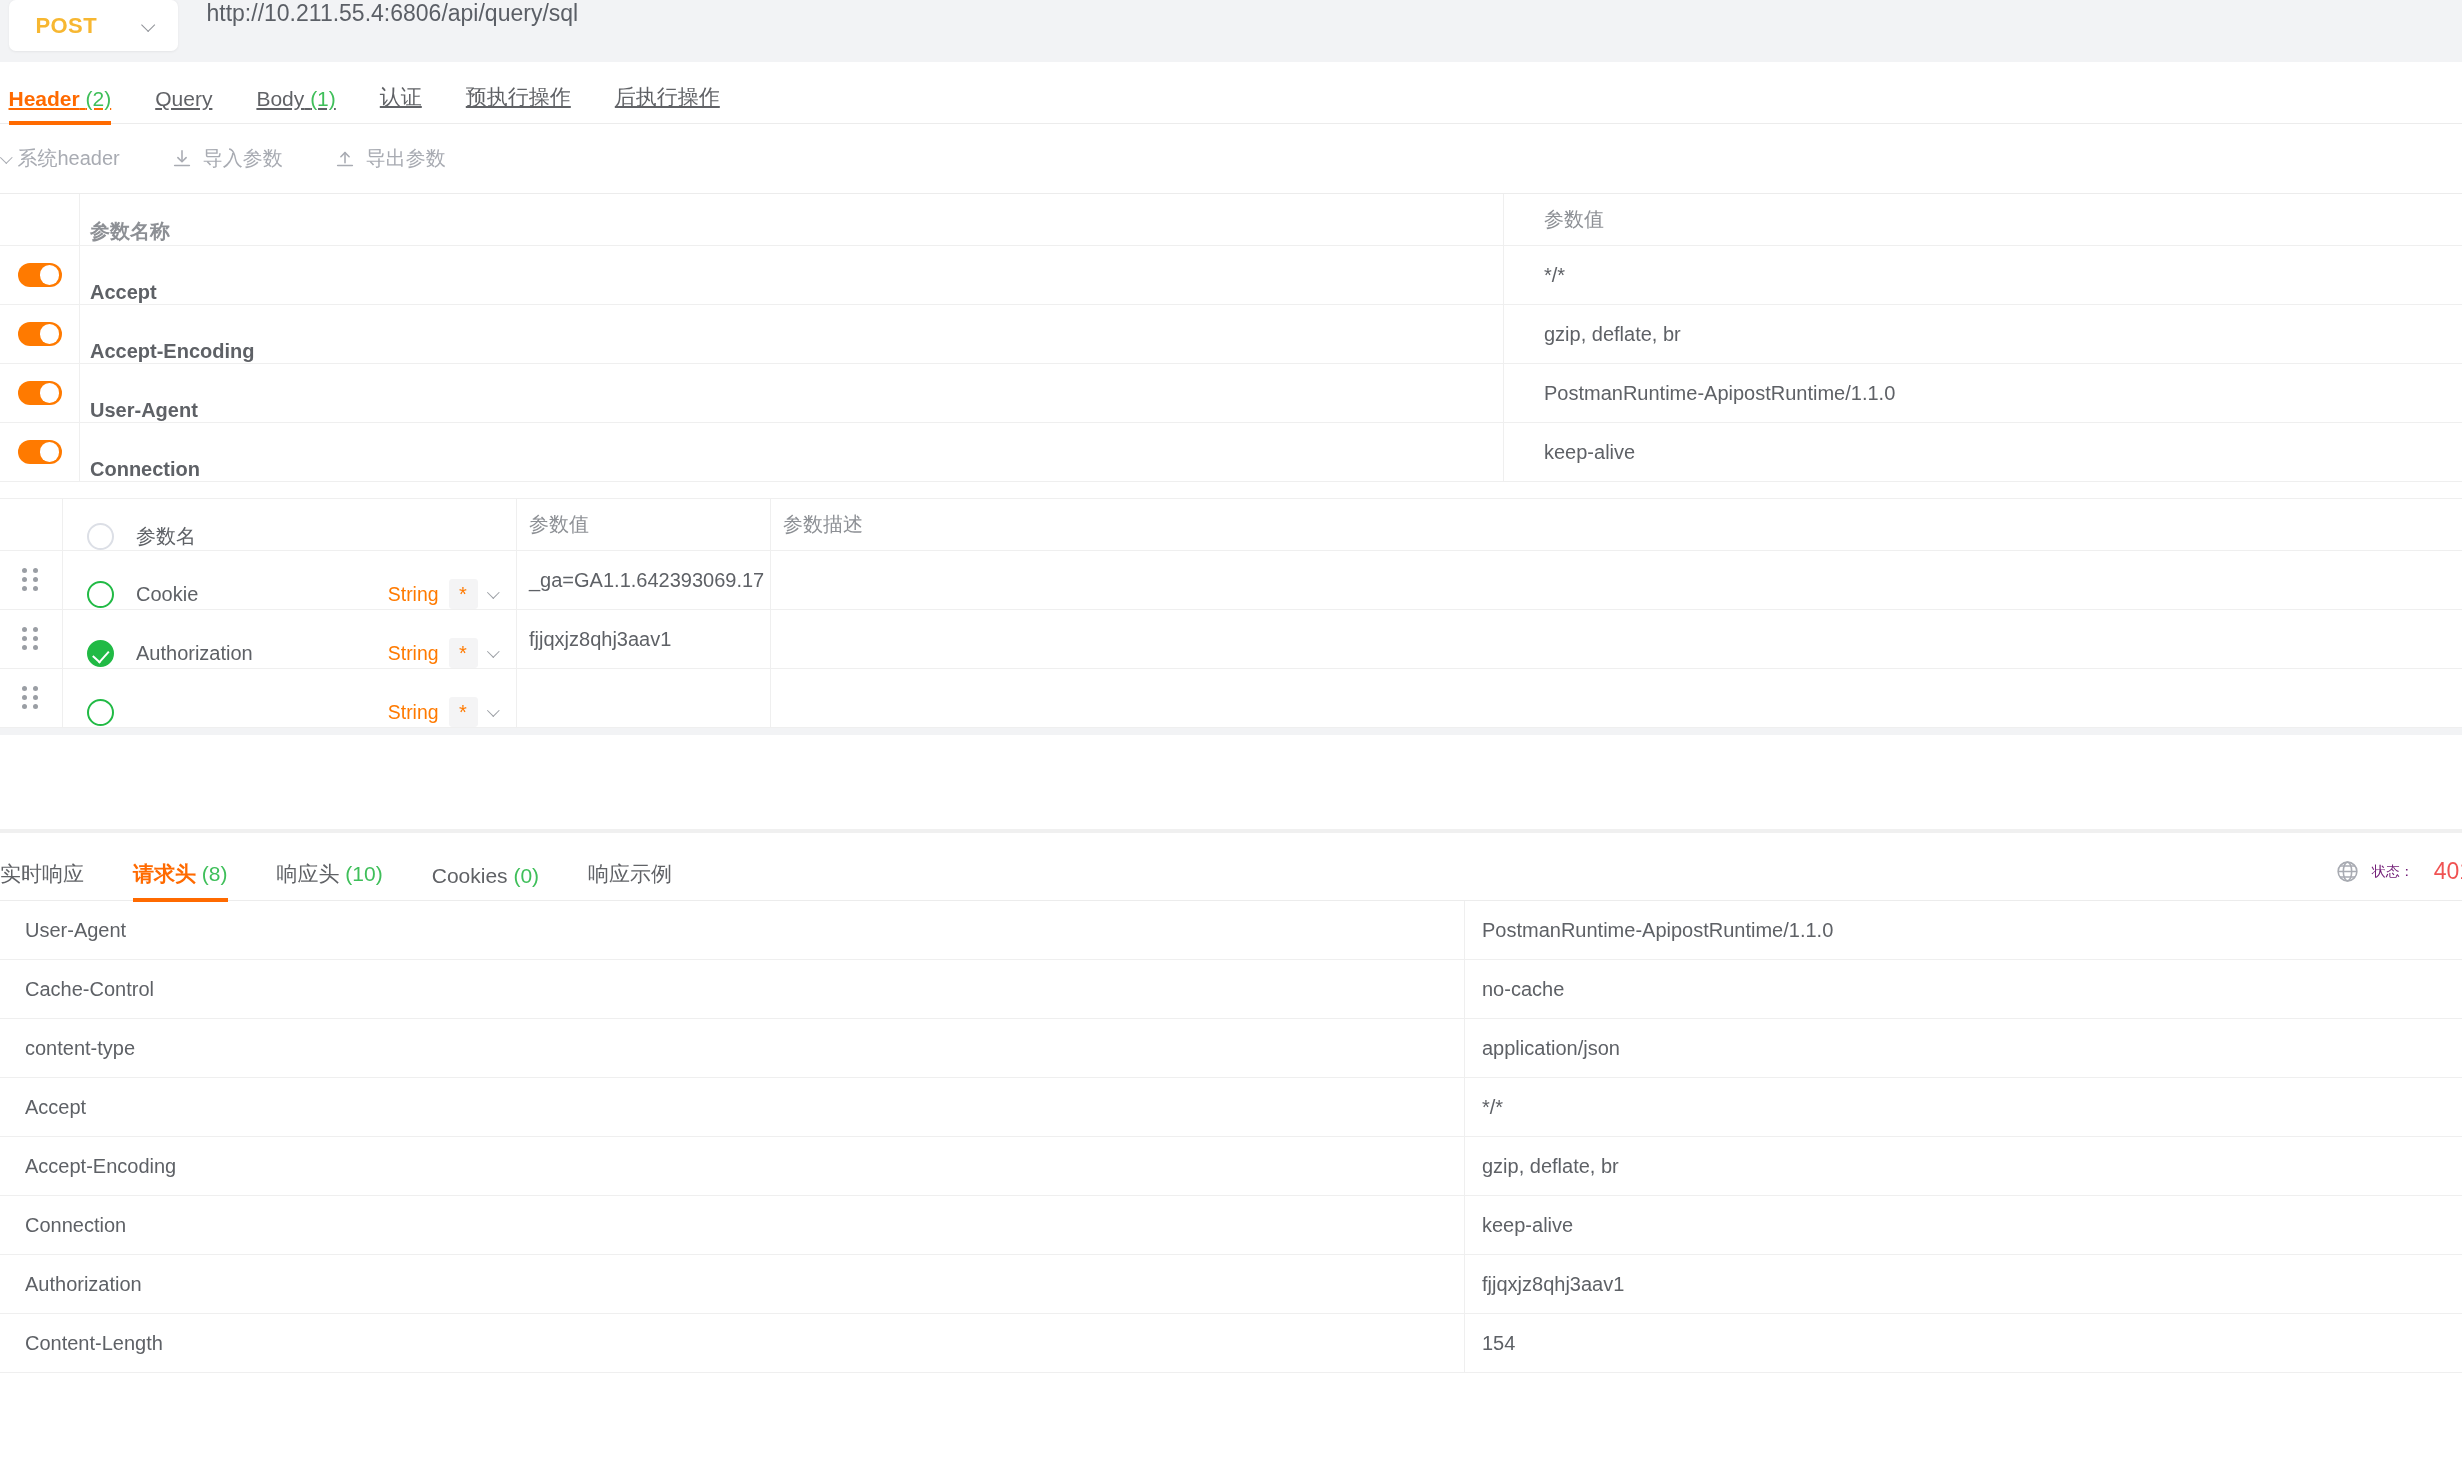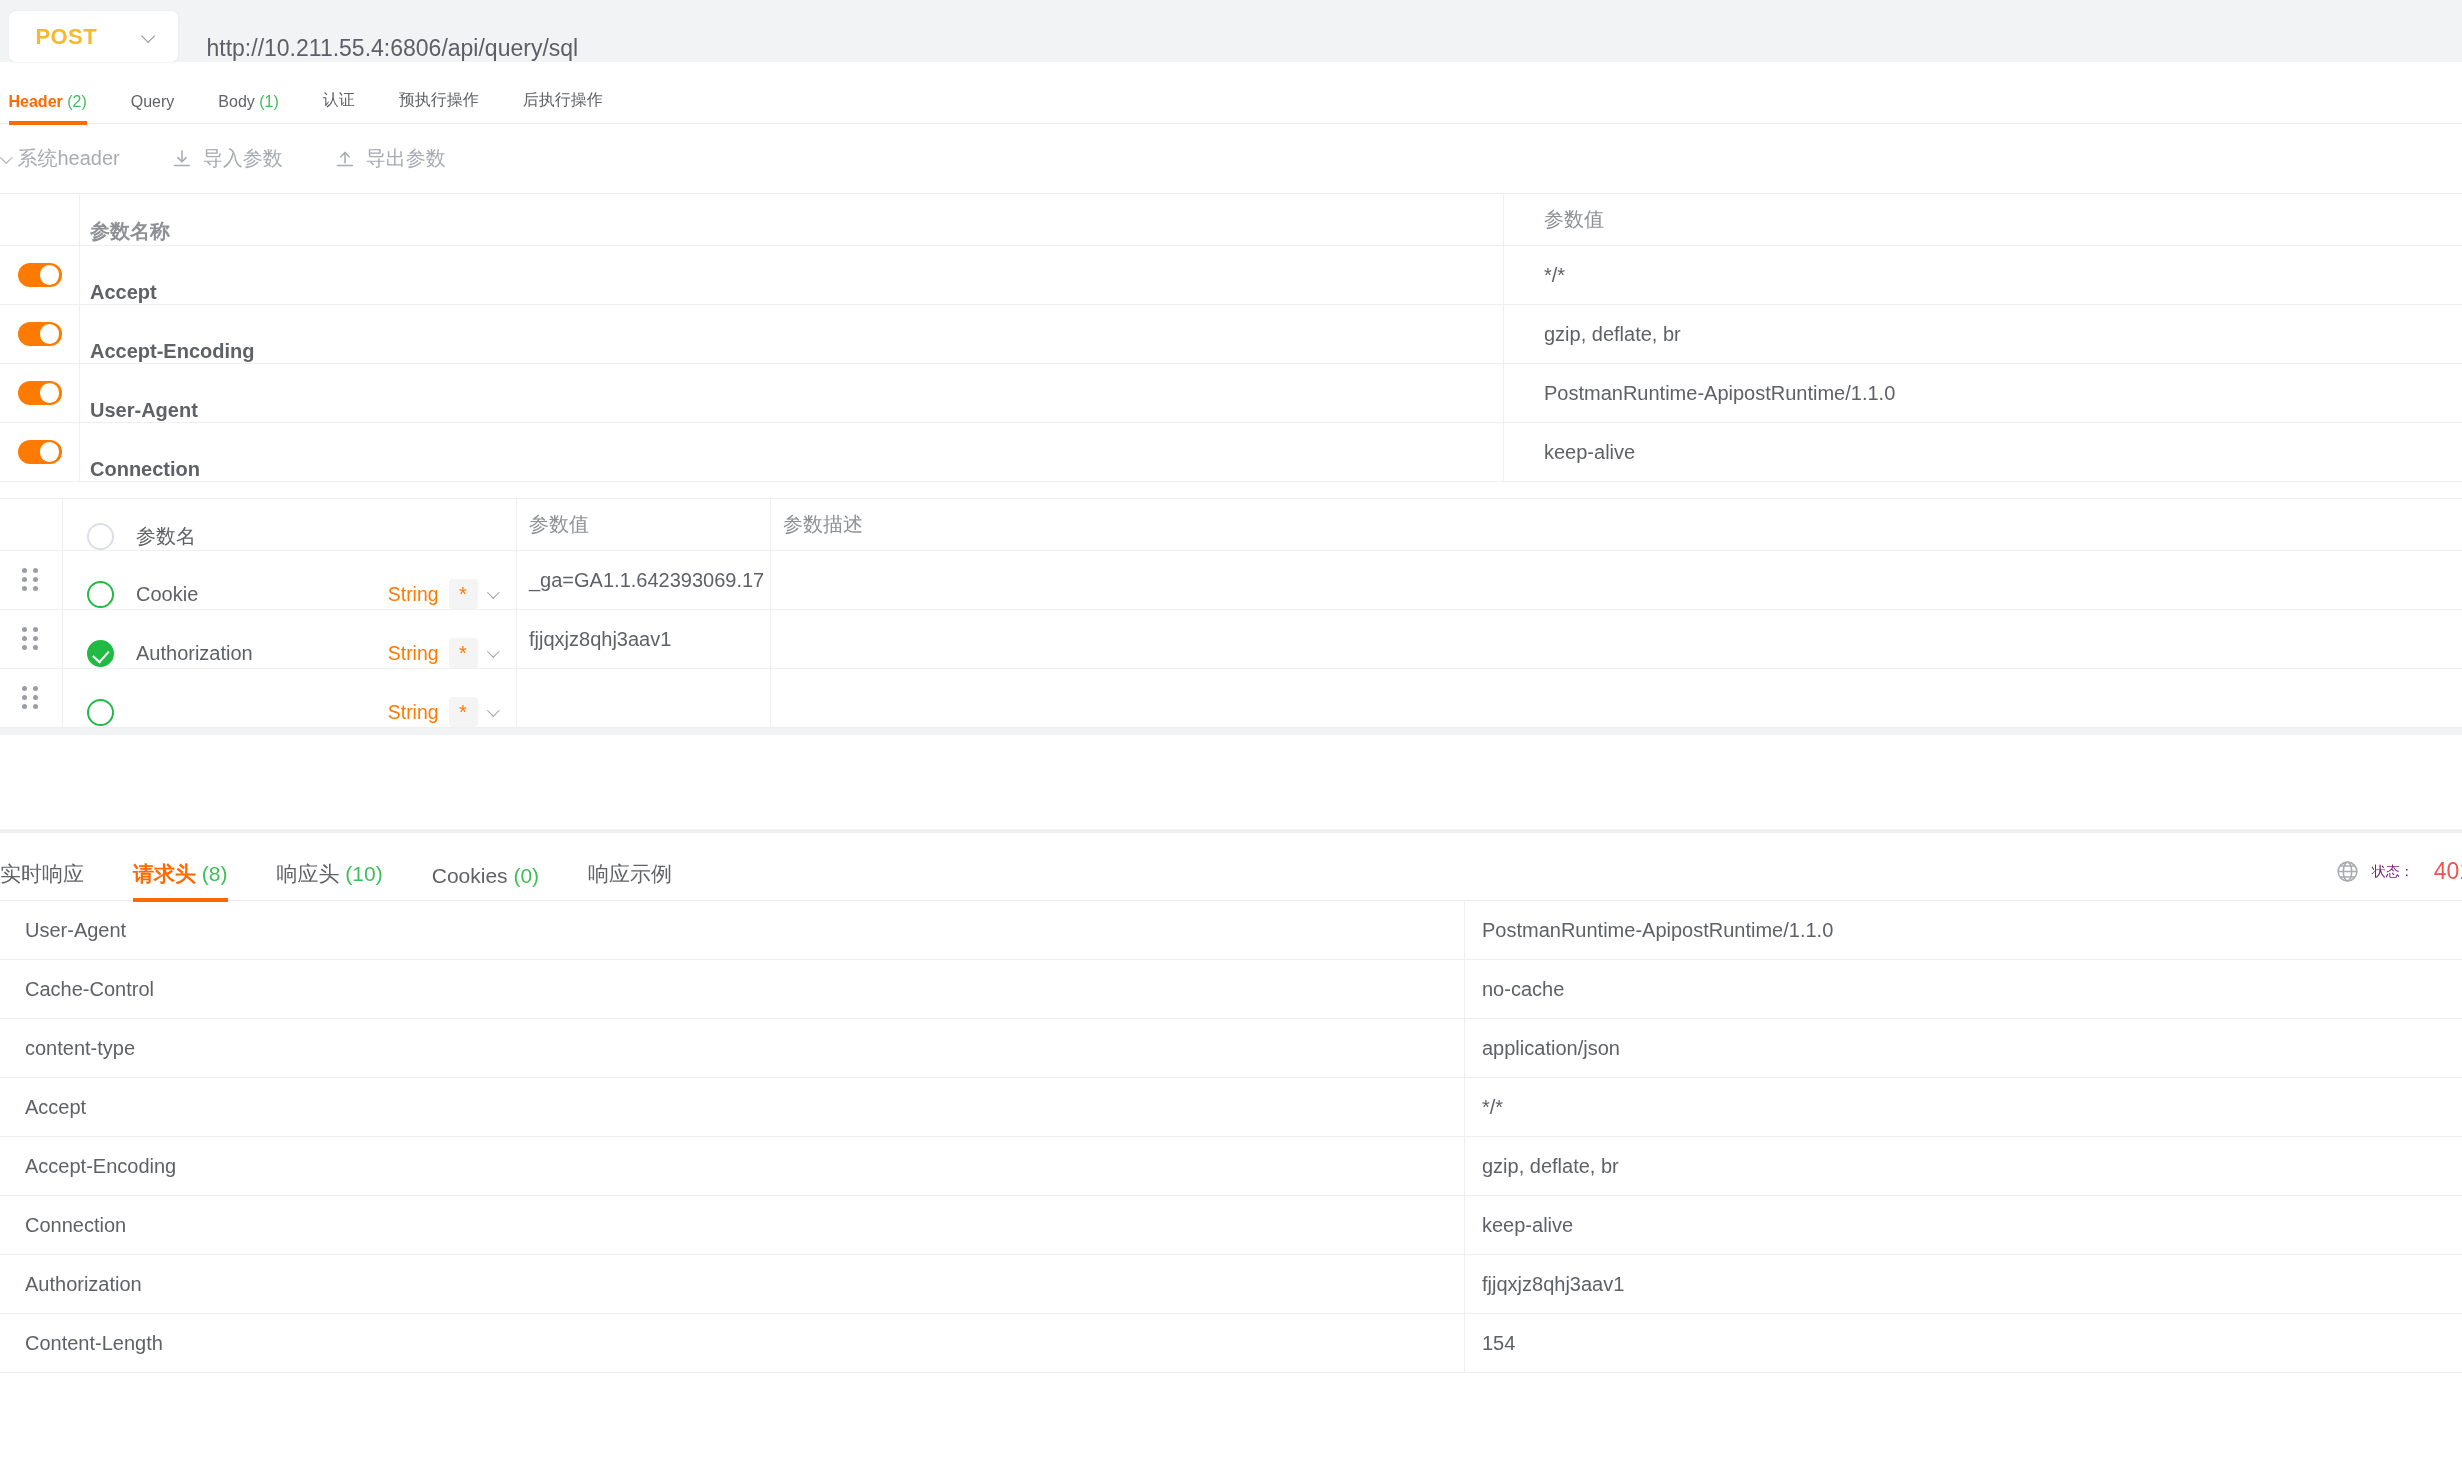--- a/index.html
+++ b/index.html
@@ -9,21 +9,21 @@
     background: #ffffff;
     font-family: "Liberation Sans", sans-serif;
     overflow: hidden;
   }
 
   
   .url-bar {
     height: 62px;
     background: #f2f3f5;
     display: flex;
-    align-items: flex-end;
+    align-items: flex-start;
     padding: 0 0 0 8.5px;
     position: relative;
   }
   .method-select {
     width: 169px;
     height: 51px;
     background: #ffffff;
     border-radius: 6.8px;
     display: flex;
     align-items: center;
@@ -62,26 +62,27 @@
   
   .tabs-row {
     height: 62px;
     display: flex;
     align-items: flex-end;
     padding-left: 8.5px;
     border-bottom: 1.7px solid #ececec;
     background: #fff;
   }
   .tab {
-    font-size: 16px;
+    font-size: 21px;
     color: #606266;
     padding: 0 0 12px 0;
     margin-right: 44px;
     position: relative;
     white-space: nowrap;
+    text-decoration: underline;
   }
   .tab:first-child { margin-left: 0; }
   .tab.active { color: #ff6a00; font-weight: bold; }
   .tab.active::after {
     content: "";
     position: absolute;
     left: 0; bottom: -1.7px;
     width: 100%; height: 4.2px;
     background: #ff6a00;
   }

